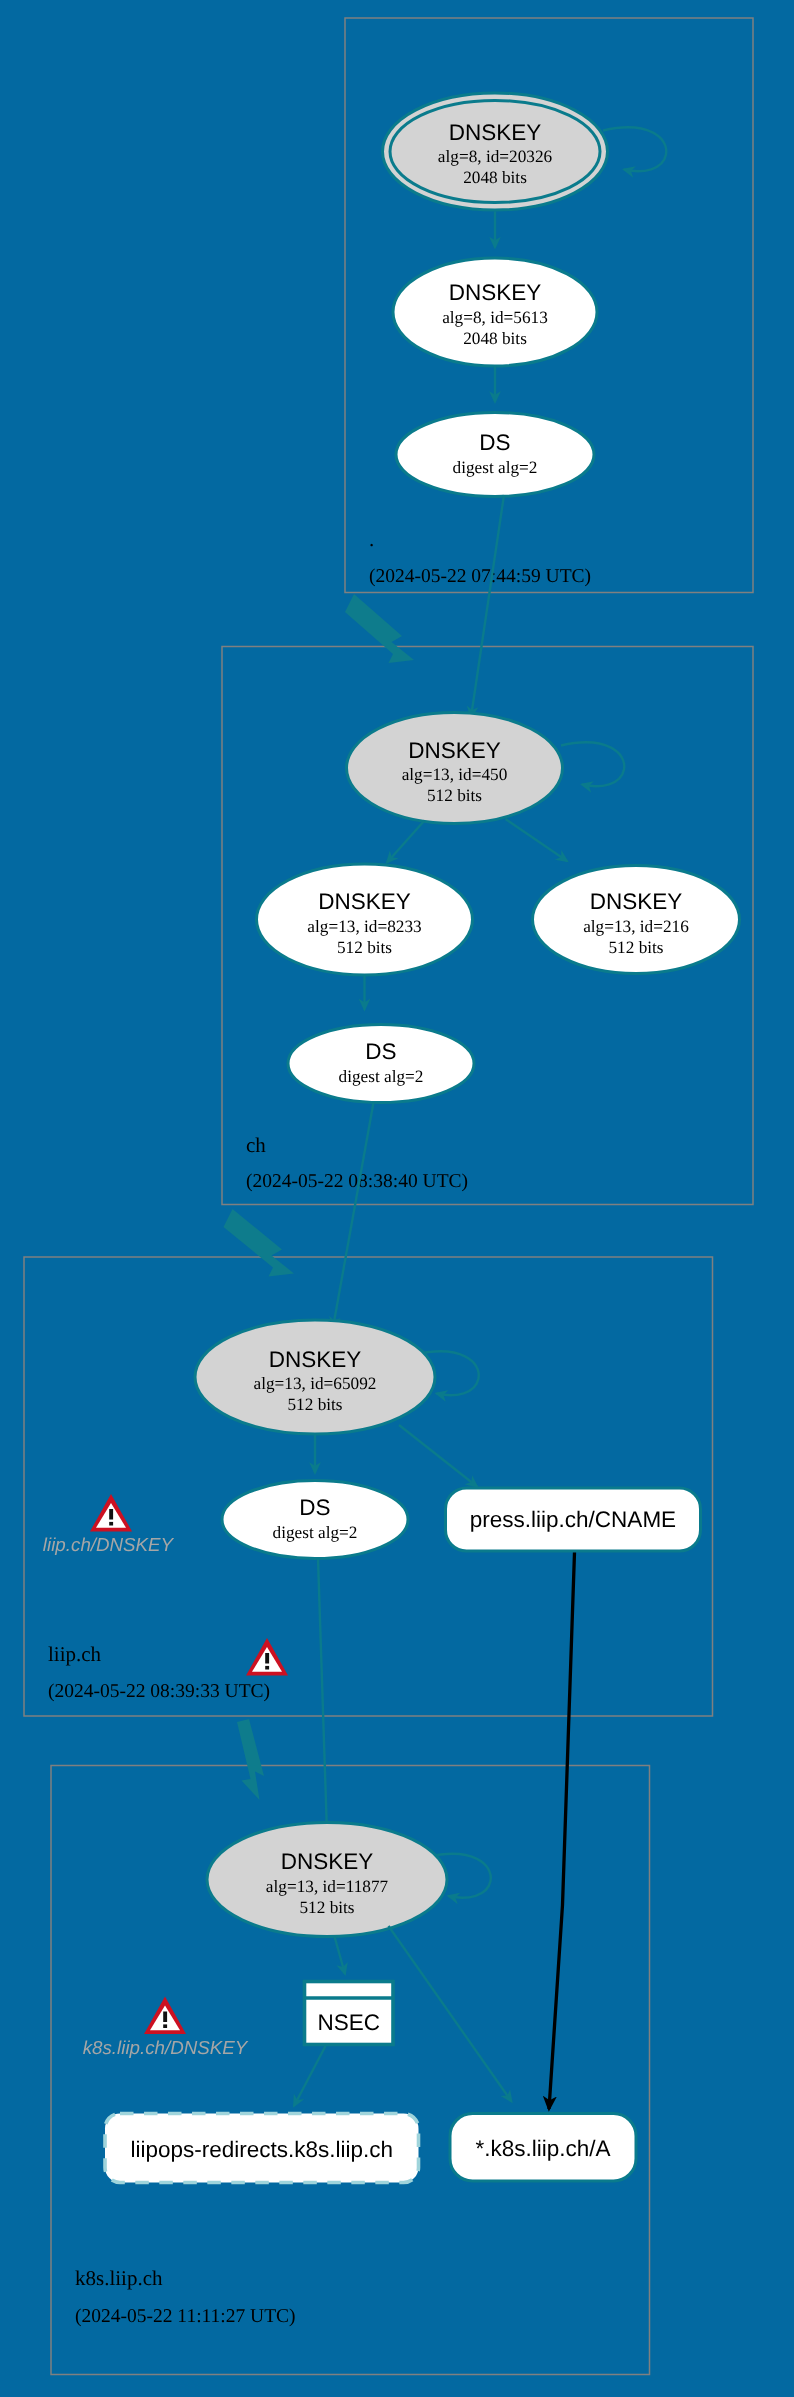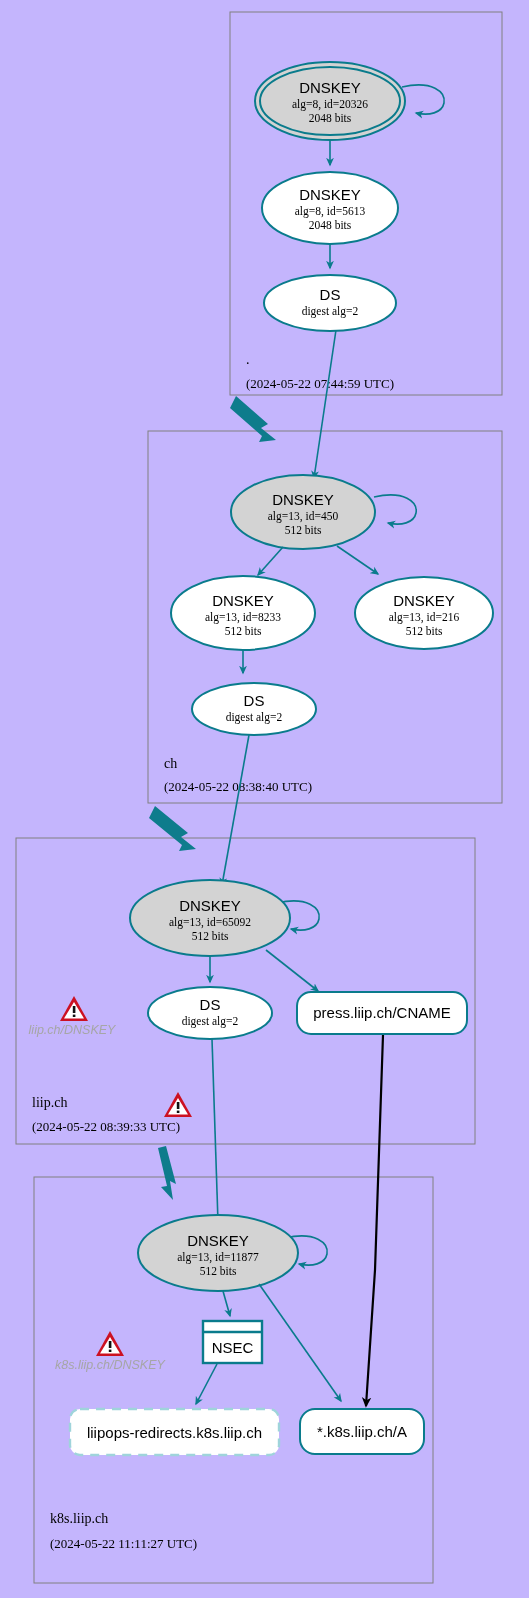--- a/index.html
+++ b/index.html
@@ -4,21 +4,21 @@
 <style>
   html, body {
     margin: 0;
     padding: 0;
     background: #ffffff;
   }
   #stage {
     position: relative;
     width: 529px;
     height: 1598px;
-    background: #c4b5fd;
+    background: #0369a1;
     font-family: "Liberation Sans", sans-serif;
     overflow: hidden;
   }
   svg#graph {
     position: absolute;
     top: 0;
     left: 0;
     width: 529px;
     height: 1598px;
   }

